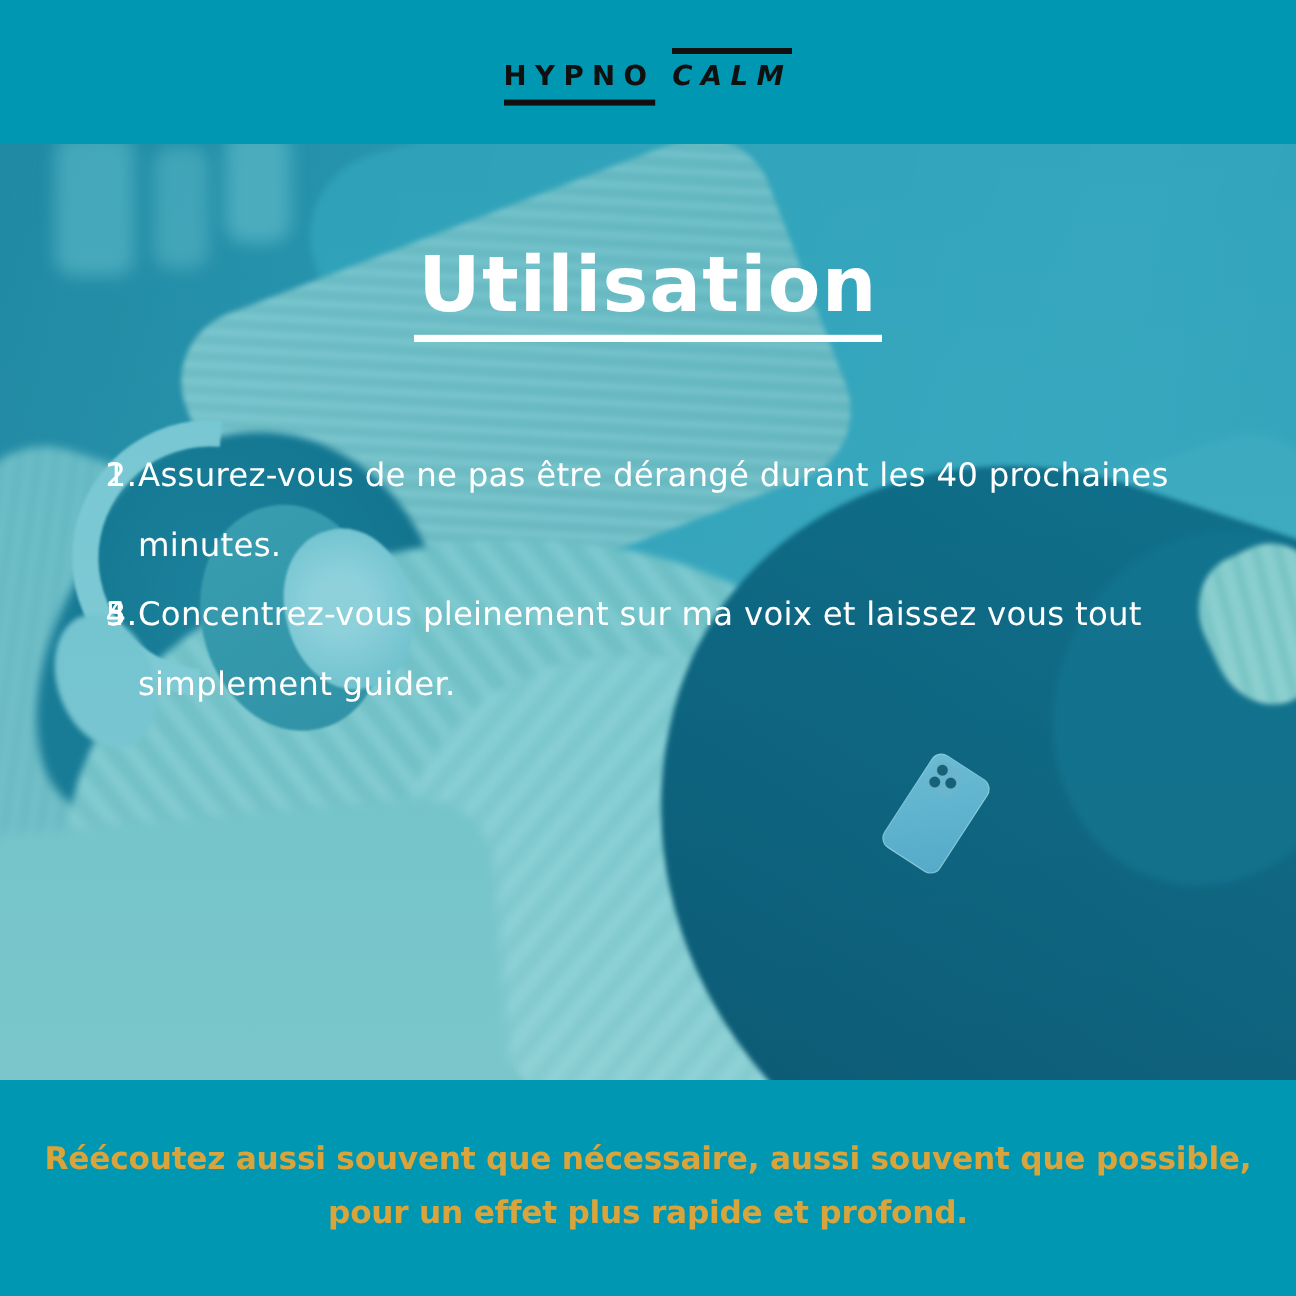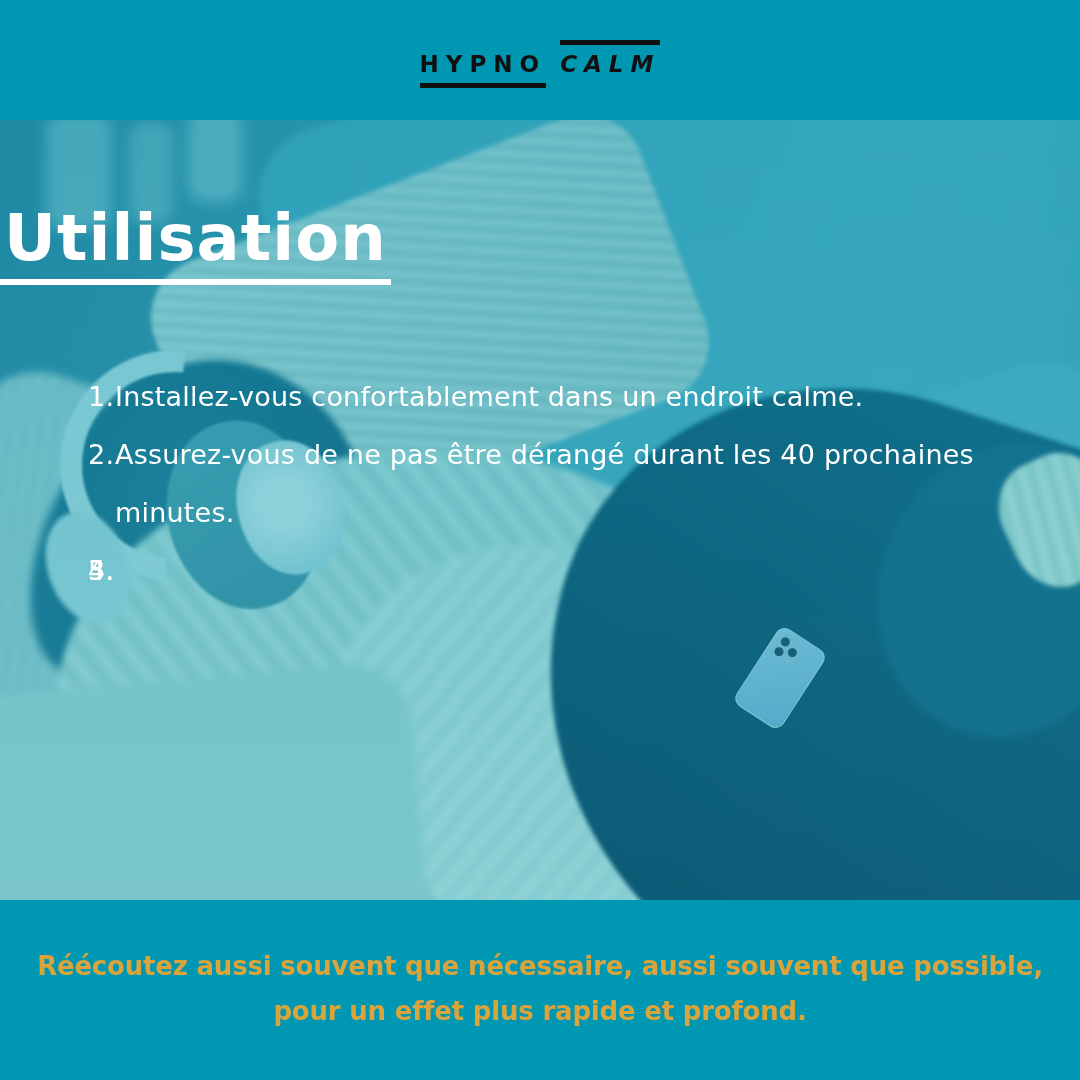--- a/index.html
+++ b/index.html
@@ -204,20 +204,21 @@
   .tint {
     inset: 0;
     background: linear-gradient(rgba(0,150,177,0.42), rgba(0,150,177,0.30));
   }
 
   
   .hero-content { position: absolute; inset: 0; z-index: 10; }
   .title-wrap {
     position: absolute;
     top: 86px; left: 0; width: 100%;
+    text-align: center;
   }
   .title {
     display: inline-block;
     color: #FFFFFF;
     font-size: 64px;
     font-weight: bold;
     letter-spacing: 1px;
     line-height: 1;
     border-bottom: 6px solid #FFFFFF;
     padding: 0 4px 9px 4px;
@@ -293,34 +294,34 @@
     </div>
     <div class="layer tint"></div>
 
     <div class="hero-content">
       <div class="title-wrap">
         <h1 class="title">Utilisation</h1>
       </div>
       <ol class="steps">
         <li>
           <span class="num">1.</span>
-          <span class="txt">Installez-vous confortablement dans un endroit calme.</span>
         </li>
         <li>
           <span class="num">2.</span>
           <span class="txt">Assurez-vous de ne pas être dérangé durant les 40 prochaines minutes.</span>
         </li>
         <li>
           <span class="num">3.</span>
         </li>
         <li>
           <span class="num">4.</span>
         </li>
         <li>
           <span class="num">5.</span>
+          <span class="txt">Concentrez-vous pleinement sur ma voix et laissez vous tout simplement guider.</span>
         </li>
       </ol>
     </div>
   </section>
 
   <footer class="bottom-band">
     <div class="footer-line">Réécoutez aussi souvent que nécessaire, aussi souvent que possible,</div>
     <div class="footer-line">pour un effet plus rapide et profond.</div>
   </footer>
 

